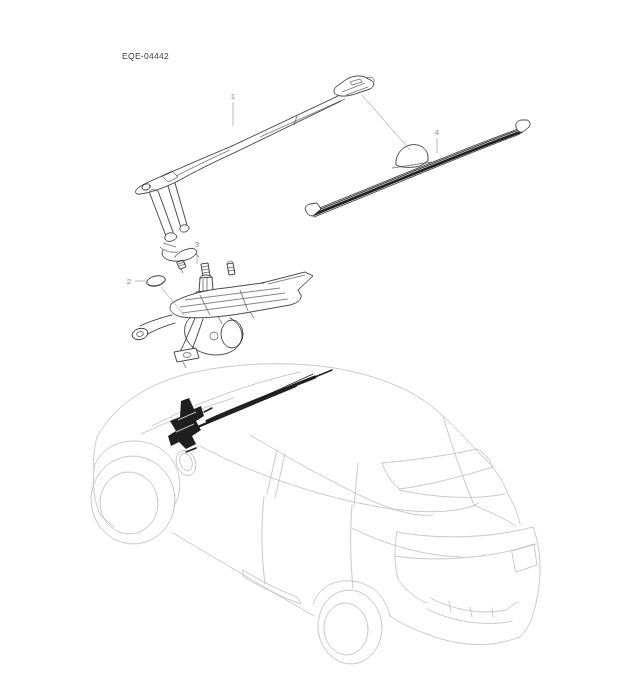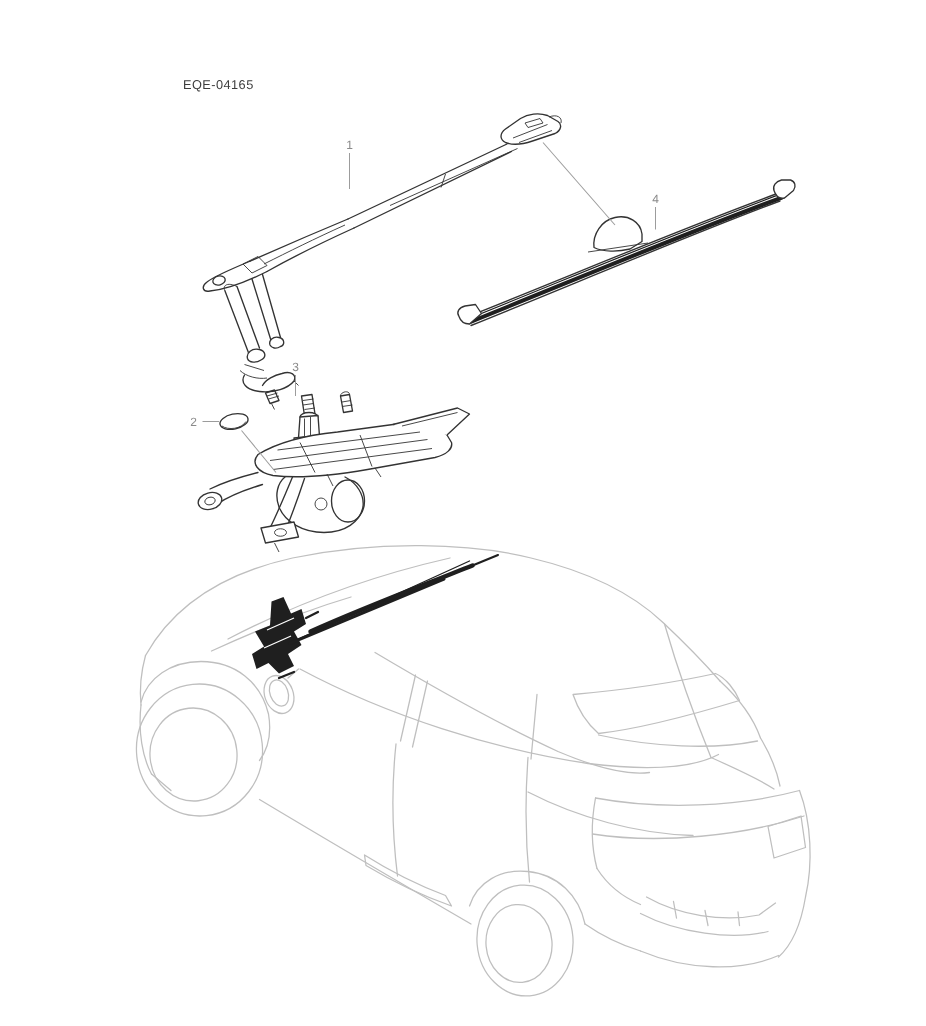--- a/index.html
+++ b/index.html
@@ -26,21 +26,21 @@
   .dwhite { stroke:#fff; stroke-width:.8; fill:none; }
   
   .leader { stroke:var(--leader-line); stroke-width:.7; fill:none; }
   .callout { font-family:"Liberation Sans", sans-serif; font-size:8px; fill:var(--callout-text); text-anchor:middle; }
 </style>
 </head>
 <body>
 
 <div class="stage" style="background: rgb(255, 255, 255);">
 
-  <div class="doc-code">EQE-04165</div>
+  <div class="doc-code">EQE-04442</div>
 
   <svg width="617" height="684" viewBox="0 0 617 684">
 
     <g>
       <path class="car" d="M 97,437 C 116,403 150,382 195,372 C 252,360 314,362 354,372 C 392,381 421,395 442,415 C 459,431 473,446 480,454"></path>
       <path class="car" d="M 152,426 C 204,399 256,382 300,372"></path>
       <path class="car" d="M 141,434 C 176,418 207,406 234,398"></path>
       <path class="car" d="M 97,437 C 94,448 93,460 94,470"></path>
       <path class="car" d="M 94,470 C 92,488 95,505 101,516"></path>
       <path class="car" d="M 101,516 L 114,527"></path>

